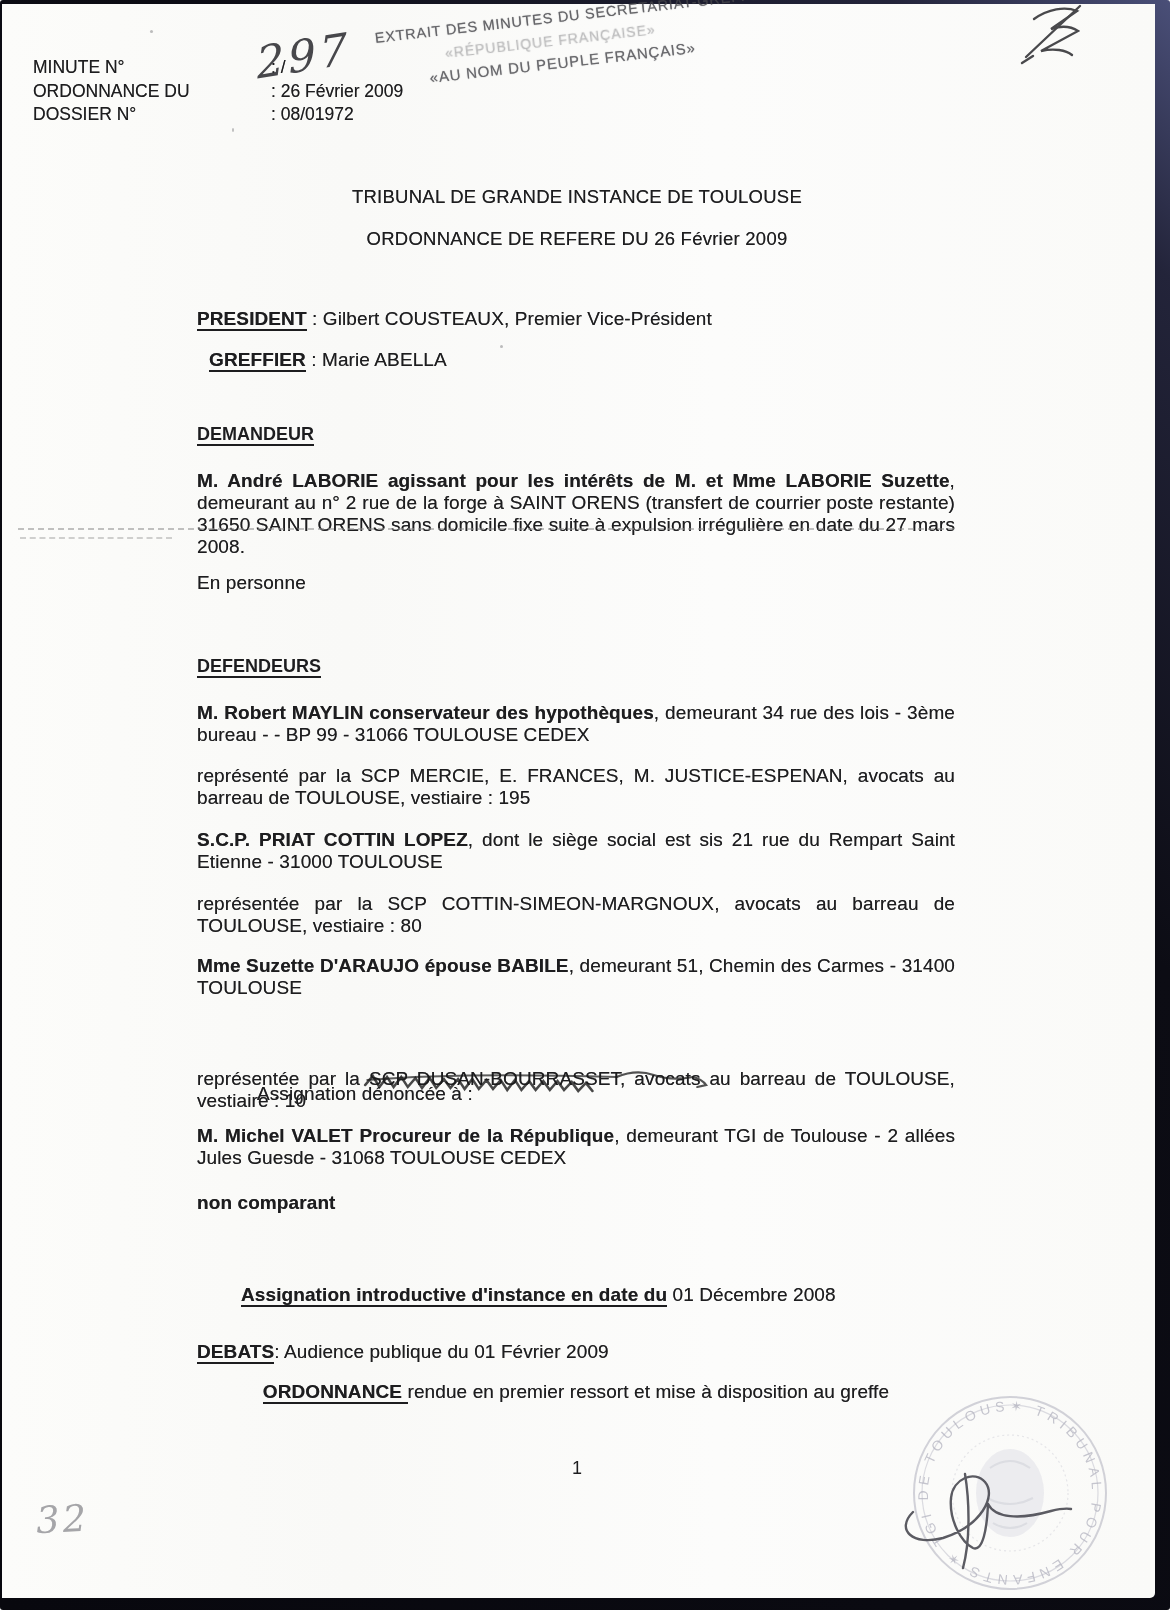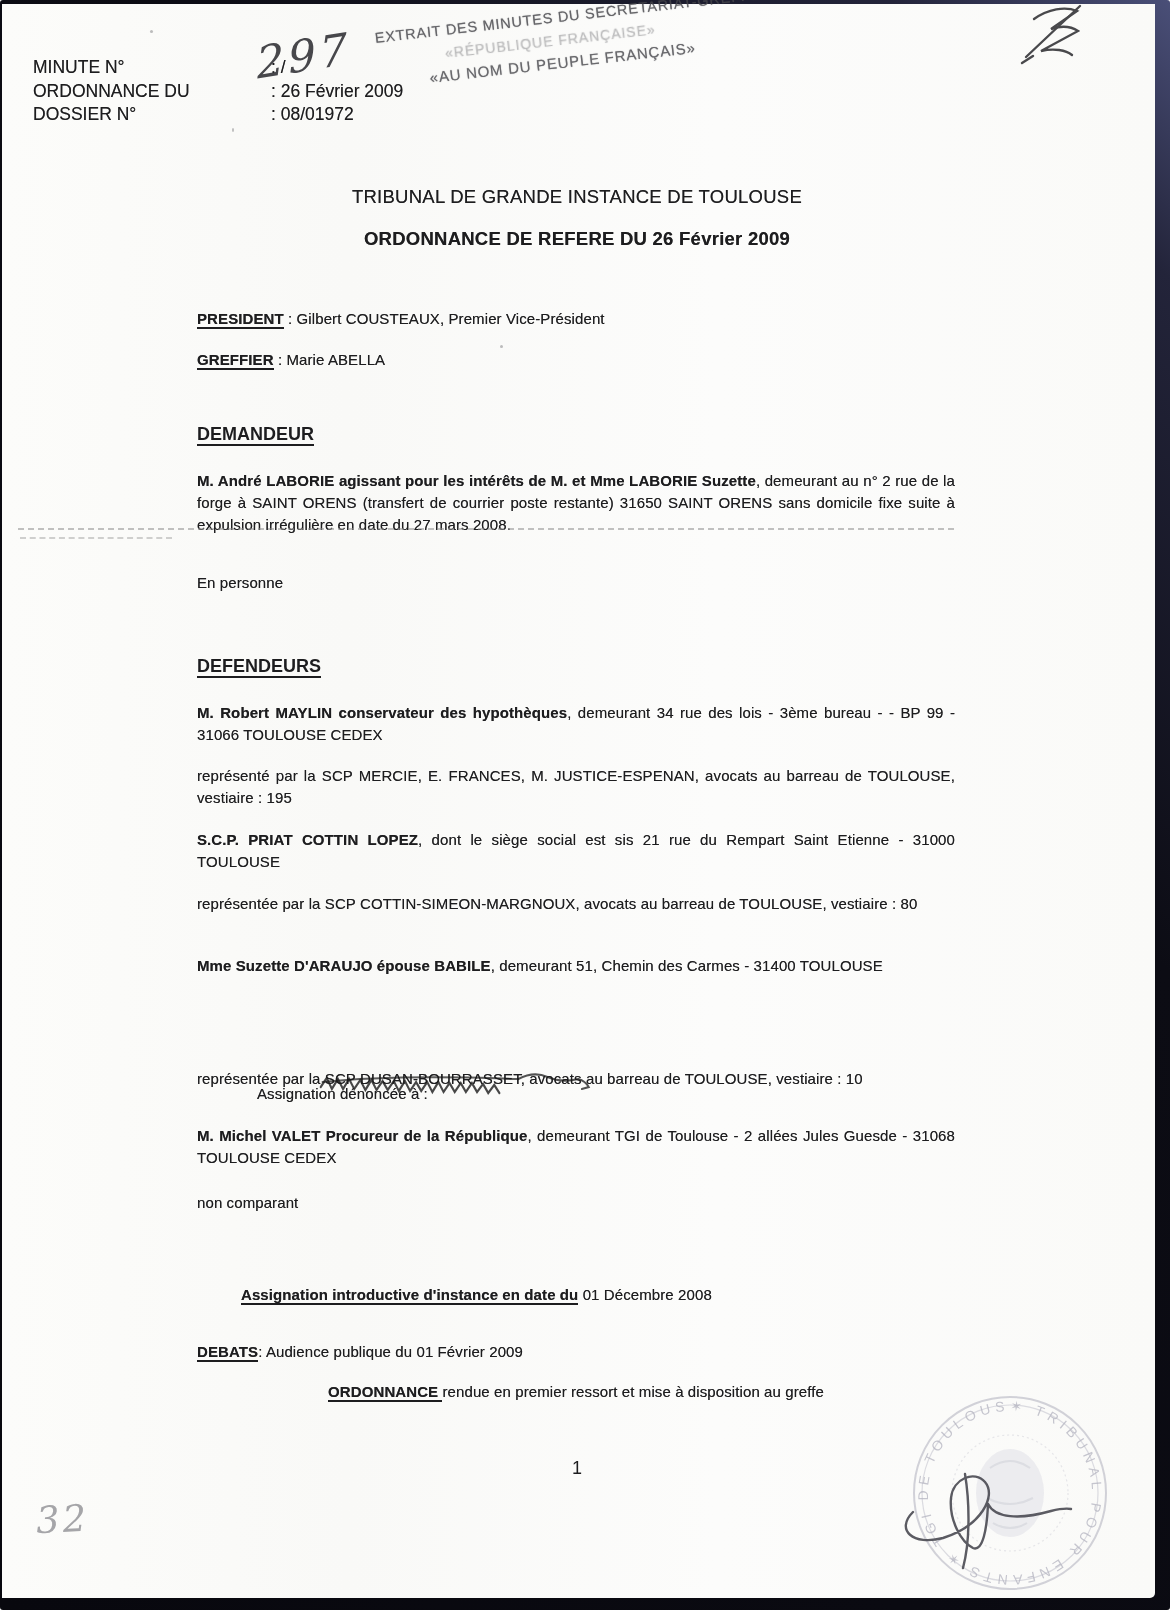--- a/index.html
+++ b/index.html
@@ -9,21 +9,21 @@
     font-family:"Liberation Sans",sans-serif;border-radius:3px;
   }
   .page{
     position:absolute;left:2px;top:4px;right:15px;bottom:12px;
     background:linear-gradient(90deg,#fcfcfa,#f9f9f7 30%,#fcfcfb 62%,#fafaf8);
     border-radius:0 0 5px 0;
   }
   .content{position:absolute;inset:0;color:#1d1d1f;}
   .content .abs{position:absolute;}
   .txt{
-    font-size:15px;line-height:22px;letter-spacing:.1px;
+    font-size:19px;line-height:22px;letter-spacing:.1px;
     text-shadow:0 0 .6px rgba(30,30,30,.65);
   }
   .just{text-align:justify;}
   .b{font-weight:700;}
   .ul{border-bottom:2px solid currentColor;padding-bottom:0px;display:inline;}
   .heading{font-weight:700;font-size:18px;}
   .col{left:197px;width:758px;}
   
   .meta{left:33px;top:56px;width:560px;}
   .meta-row{display:grid;grid-template-columns:200px auto;font-size:17.5px;line-height:23.5px;text-shadow:0 0 .6px rgba(30,30,30,.6);gap:38px;}
@@ -91,26 +91,26 @@
         <path d="M14,17 C28,7 45,4 57,9 L31,27 C43,23 52,25 58,29 L21,49 C34,46 46,48 52,53"></path>
         <path d="M2,61 l11,-7"></path>
       </g>
     </svg>
 
     <div class="speck" style="left:150px;top:30px;width:3px;height:3px;"></div>
     <div class="speck" style="left:232px;top:128px;width:2px;height:4px;"></div>
     <div class="speck" style="left:500px;top:345px;width:3px;height:3px;"></div>
 
     <div class="abs title" style="top:186px;">TRIBUNAL DE GRANDE INSTANCE DE TOULOUSE</div>
-    <div class="abs title" style="top:228px;font-weight:bold;">ORDONNANCE DE REFERE DU 26 Février 2009</div>
+    <div class="abs title" style="top:228px;">ORDONNANCE DE REFERE DU 26 Février 2009</div>
 
     <div class="abs txt col" style="top:308px;">
       <span class="b ul">PRESIDENT</span><span> : Gilbert COUSTEAUX, Premier Vice-Président</span>
     </div>
-    <div class="abs txt col" style="top:349px;">
+    <div class="abs txt col" style="top:349px;margin-left:12px;">
       <span class="b ul">GREFFIER</span><span> : Marie ABELLA</span>
     </div>
 
     <div class="abs heading col" style="top:424px;"><span class="ul">DEMANDEUR</span></div>
     <div class="abs txt just col" style="top:470px;">
       <span class="b">M. André LABORIE agissant pour les intérêts de M. et Mme LABORIE Suzette</span><span>, demeurant au n° 2 rue de la forge à SAINT ORENS (transfert de courrier poste restante) 31650 SAINT ORENS  sans domicile fixe suite à expulsion irrégulière en date du 27 mars 2008.</span>
     </div>
     <div class="abs dash1"></div>
     <div class="abs dash2"></div>
     <div class="abs txt col" style="top:572px;">En personne</div>
@@ -138,21 +138,21 @@
               <path stroke-width="2.2" opacity=".75" d="M232,16 q18,-8 34,-2 t36,2 q8,2 12,8 l-8,2"></path>
             </g>
           </svg></span><span> au barreau de TOULOUSE, vestiaire : 10</span>
     </div>
 
     <div class="abs txt" style="left:257px;top:1083px;width:600px;">Assignation dénoncée à :</div>
 
     <div class="abs txt just col" style="top:1125px;">
       <span class="b">M. Michel VALET Procureur de la République</span><span>, demeurant TGI de Toulouse - 2 allées Jules Guesde - 31068 TOULOUSE CEDEX</span>
     </div>
-    <div class="abs txt col" style="top:1192px;">non comparant</div>
+    <div class="abs txt col" style="top:1192px;font-weight:bold;">non comparant</div>
 
     <div class="abs txt col" style="top:1284px;margin-left:44px;">
       <span class="b ul">Assignation introductive d'instance en date du</span><span> 01 Décembre 2008</span>
     </div>
     <div class="abs txt col" style="top:1341px;">
       <span class="b ul">DEBATS</span><span>: Audience publique du 01 Février 2009</span>
     </div>
     <div class="abs txt col" style="top:1381px;text-align:center;">
       <span class="b ul">ORDONNANCE </span><span>rendue en premier ressort et mise à disposition au greffe</span>
     </div>

